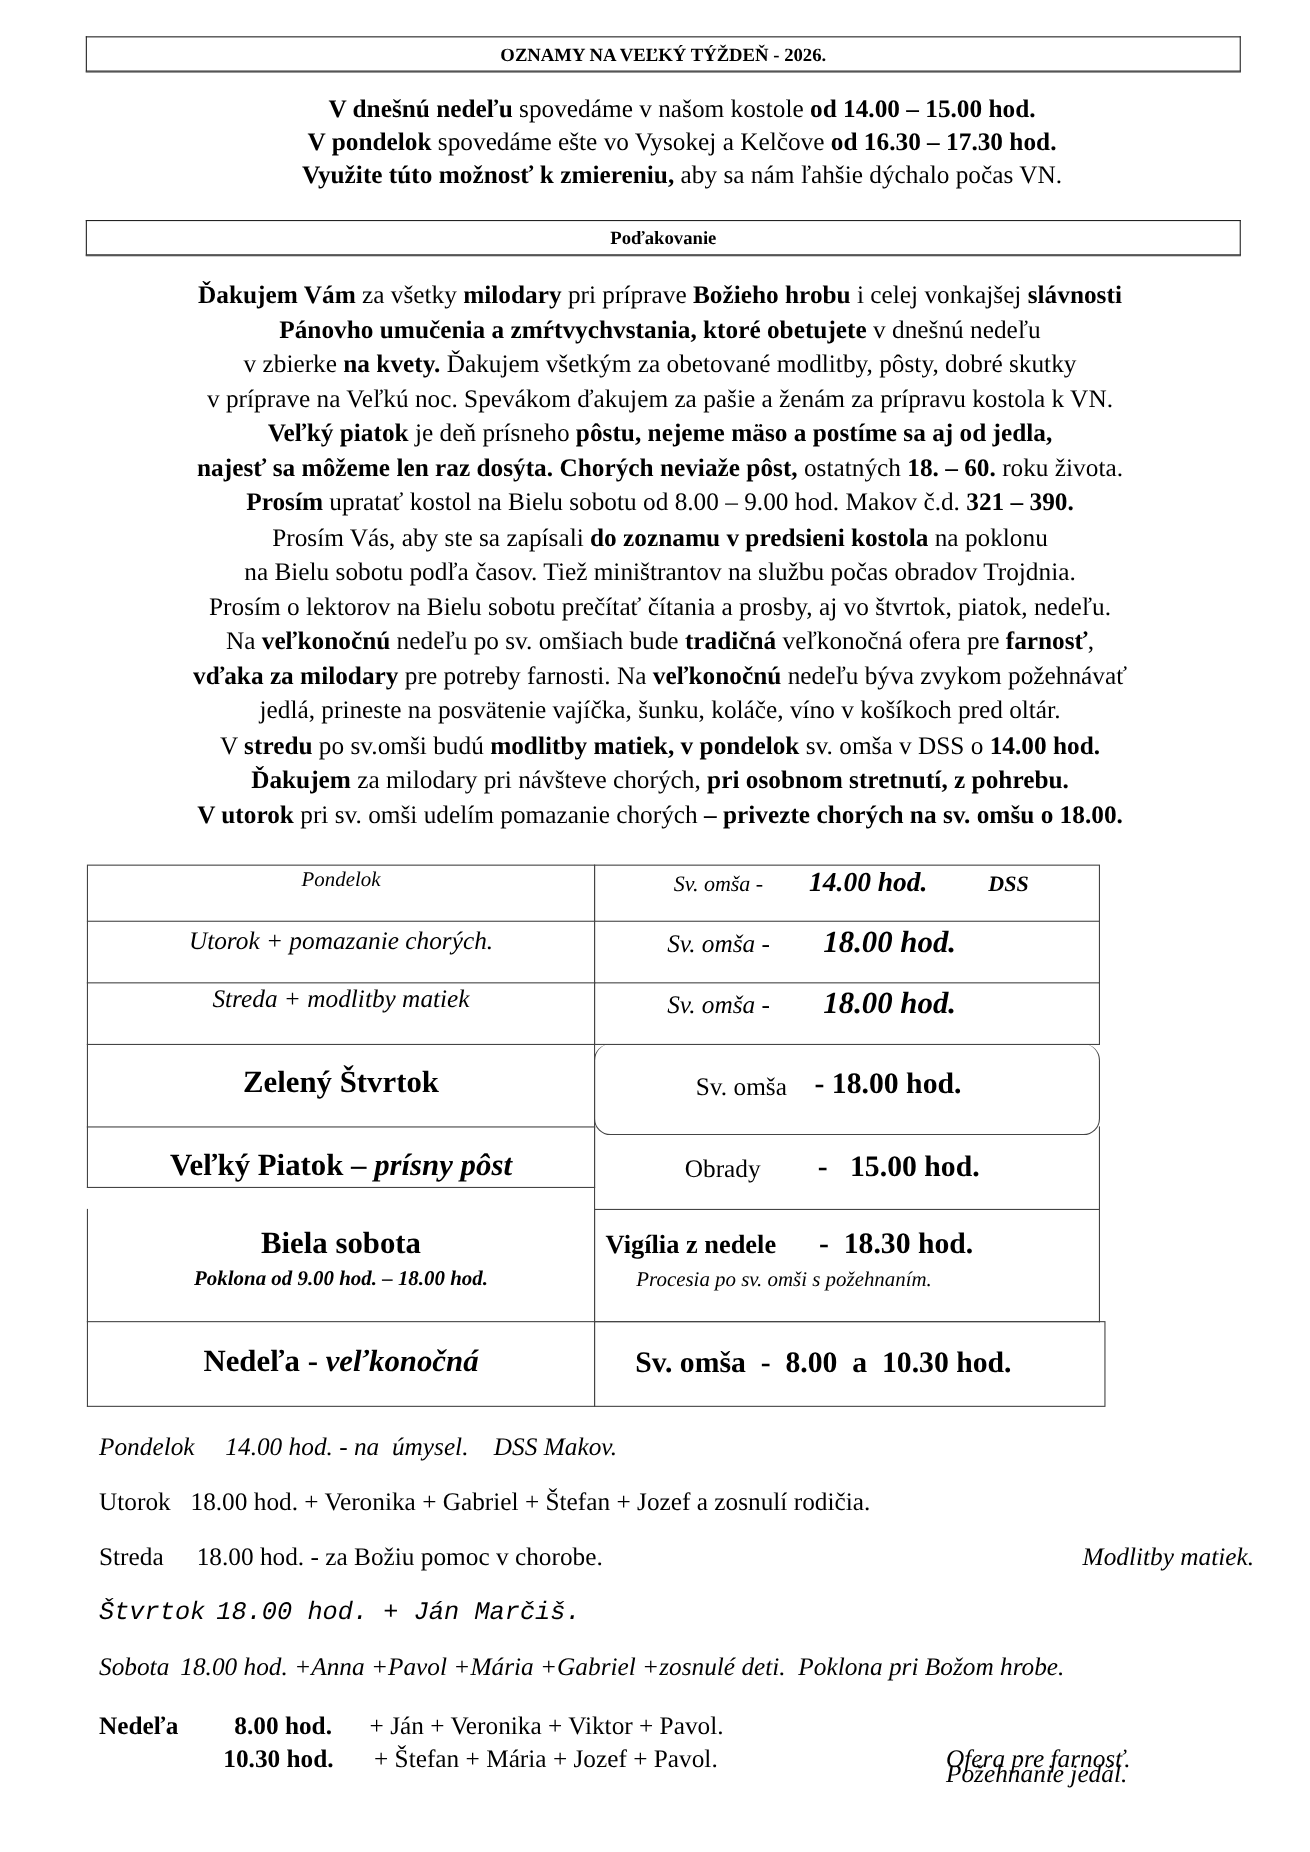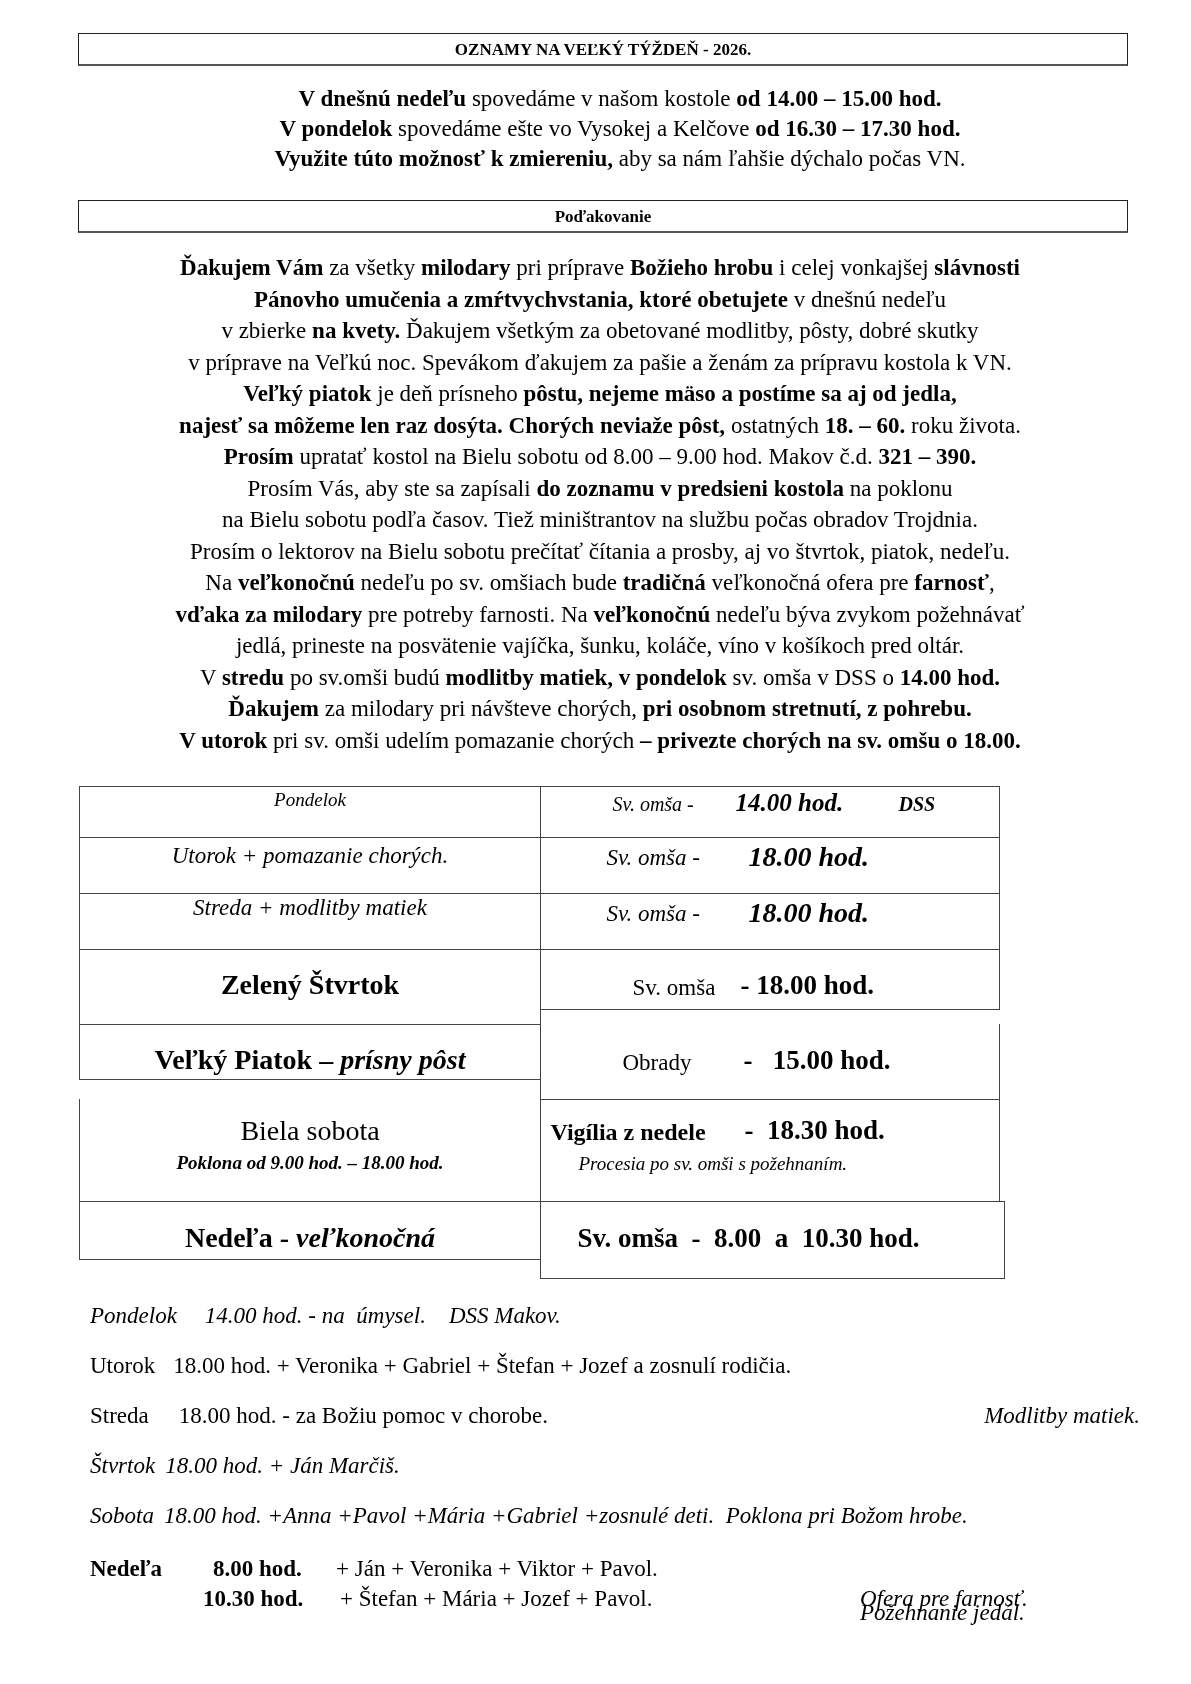--- a/index.html
+++ b/index.html
@@ -92,69 +92,69 @@
     <div class="cell cellR" style="height:57px;">
       <span class="abs" style="left:66px;top:8px;font-style:italic;font-size:23px;">Sv. omša  -</span>
       <span class="abs" style="left:208px;top:4px;font-style:italic;font-weight:bold;font-size:28px;">18.00 hod.</span>
     </div>
   </div>
 
   <div class="row" style="top:163px;height:76px;">
     <div class="cell cellL" style="height:76px;">
       <span class="abs" style="left:0;right:0;top:20px;font-weight:bold;font-size:28px;">Zelený Štvrtok</span>
     </div>
-    <div class="cell cellR" style="height:61px;">
+    <div class="cell cellR" style="height:83px;border-radius:15px;">
       <span class="abs" style="left:92px;top:26px;font-size:23px;">Sv. omša</span>
       <span class="abs" style="left:200px;top:21px;font-weight:bold;font-size:27px;">-  18.00 hod.</span>
     </div>
   </div>
 
   <div class="row" style="top:238px;height:76px;">
     <div class="cell cellL" style="height:56px;">
       <span class="abs" style="left:0;right:0;top:20px;font-weight:bold;font-size:28px;"><span>Veľký Piatok – </span><span style="font-style:italic;">prísny pôst</span></span>
     </div>
     <div class="cell cellR" style="height:76px;">
       <span class="abs" style="left:82px;top:26px;font-size:23px;">Obrady</span>
       <span class="abs" style="left:203px;top:21px;font-weight:bold;font-size:27px;white-space:pre;">-   15.00 hod.</span>
     </div>
   </div>
 
   <div class="row" style="top:313px;height:103px;">
     <div class="cell cellL" style="height:103px;">
-      <span class="abs" style="left:0;right:0;top:16px;font-weight:normal;font-size:28px;">Biela sobota</span>
+      <span class="abs" style="left:0;right:0;top:16px;font-weight:bold;font-size:28px;">Biela sobota</span>
       <span class="abs" style="left:0;right:0;top:53px;font-weight:bold;font-style:italic;font-size:19px;">Poklona od 9.00 hod. – 18.00 hod.</span>
     </div>
     <div class="cell cellR" style="height:103px;">
       <span class="abs" style="left:10px;top:20px;font-weight:bold;font-size:24px;">Vigília z nedele</span>
       <span class="abs" style="left:204px;top:16px;font-weight:bold;font-size:27px;white-space:pre;">-  18.30 hod.</span>
       <span class="abs" style="left:38px;top:54px;font-style:italic;font-size:19px;">Procesia po sv. omši s požehnaním.</span>
     </div>
   </div>
 
   <div class="row" style="top:415px;height:78px;">
-    <div class="cell cellL" style="height:59px;">
+    <div class="cell cellL" style="height:78px;">
       <span class="abs" style="left:0;right:0;top:21px;font-weight:bold;font-size:28px;"><span>Nedeľa - </span><span style="font-style:italic;">veľkonočná</span></span>
     </div>
     <div class="cell cellR" style="height:78px;width:465px;border-top:1.5px solid #444;">
       <span class="abs" style="left:37px;top:21px;font-weight:bold;font-size:27px;white-space:pre;">Sv. omša  -  8.00  a  10.30 hod.</span>
     </div>
   </div>
 </div>
 
 <div class="intent" style="top:1303px;font-style:italic;">
   <span>Pondelok</span><span style="display:inline-block;width:28px;"></span><span style="white-space:pre;">14.00 hod. - na  úmysel.    DSS Makov.</span>
 </div>
 <div class="intent" style="top:1353px;">
   <span>Utorok</span><span style="display:inline-block;width:18px;"></span><span>18.00 hod. + Veronika + Gabriel + Štefan + Jozef a zosnulí rodičia.</span>
 </div>
 <div class="intent" style="top:1403px;width:1050px;">
   <span>Streda</span><span style="display:inline-block;width:30px;"></span><span>18.00 hod. - za Božiu pomoc v chorobe.</span>
   <span class="abs" style="right:0;top:0;font-style:italic;">Modlitby matiek.</span>
 </div>
-<div class="intent" style="top:1453px;font-style:italic;">
+<div class="intent" style="top:1453px;font-style:italic;font-family:Liberation Mono, monospace;">
   <span>Štvrtok</span><span style="display:inline-block;width:10px;"></span><span>18.00 hod. + Ján Marčiš.</span>
 </div>
 <div class="intent" style="top:1503px;font-style:italic;">
   <span>Sobota</span><span style="display:inline-block;width:10px;"></span><span style="white-space:pre;">18.00 hod. +Anna +Pavol +Mária +Gabriel +zosnulé deti.  Poklona pri Božom hrobe.</span>
 </div>
 <div class="intent" style="top:1556px;width:1000px;">
   <span class="b">Nedeľa</span>
   <span class="abs b" style="left:123px;top:0;">8.00 hod.</span>
   <span class="abs" style="left:246px;top:0;">+ Ján + Veronika + Viktor + Pavol.</span>
   <span class="abs" style="left:770px;top:0;font-style:italic;margin-top:44px;">Požehnanie jedál.</span>

